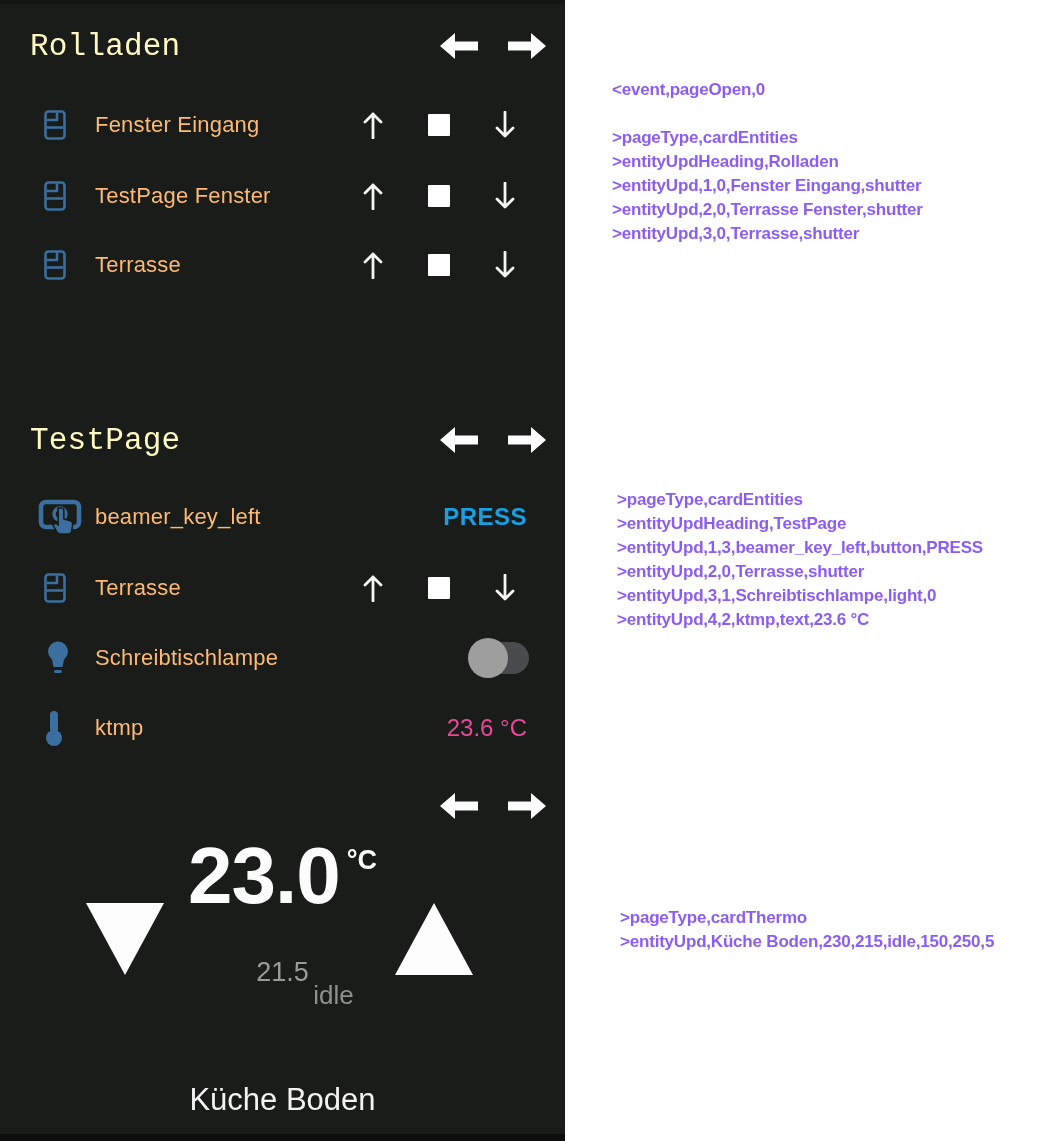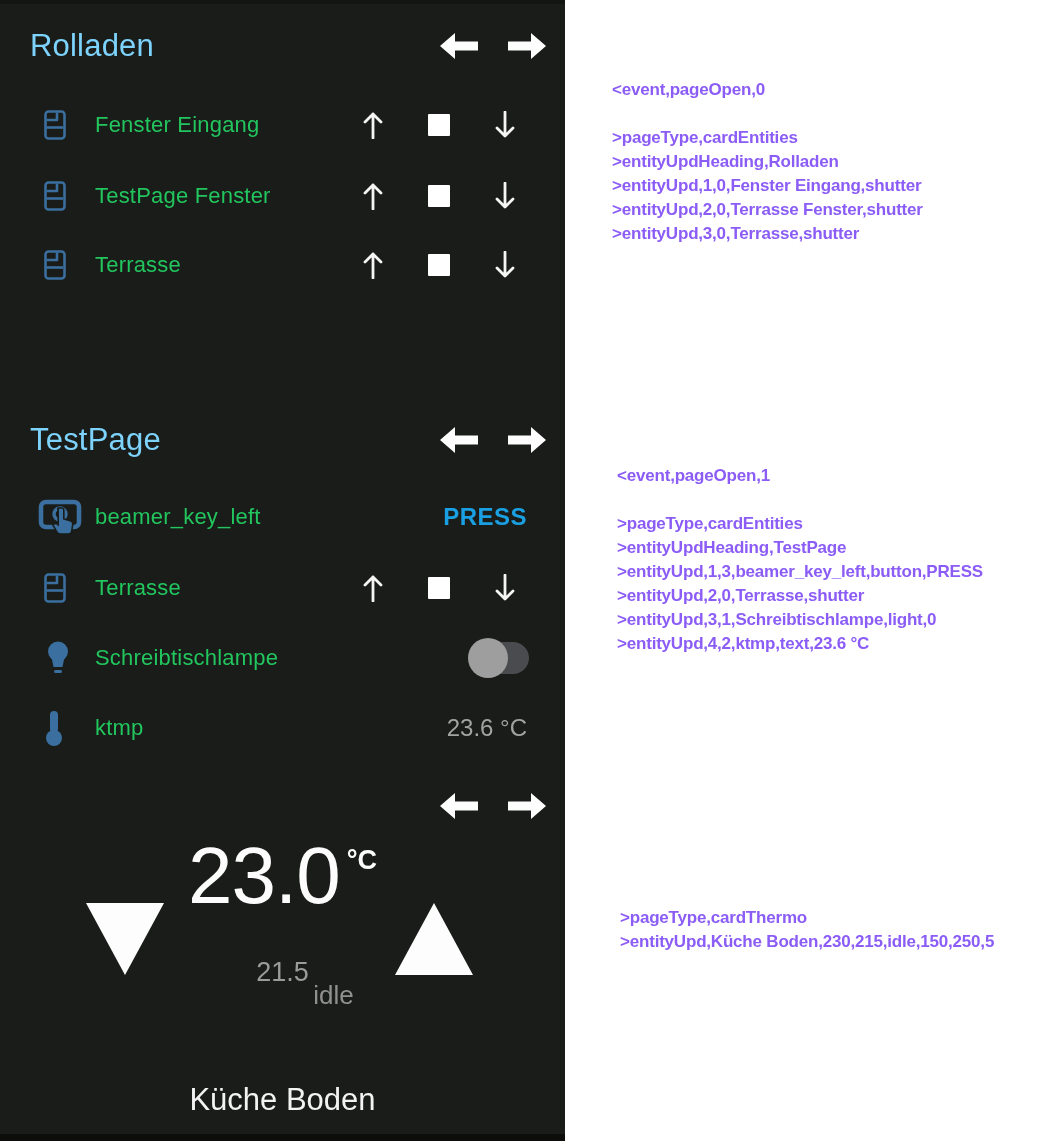--- a/index.html
+++ b/index.html
@@ -6,44 +6,44 @@
   .stage{position:relative;width:1045px;height:1141px;background:#ffffff;overflow:hidden;
          font-family:"Liberation Sans","DejaVu Sans",sans-serif;}
 
   
   .panel{position:absolute;left:0;top:0;width:565px;height:1141px;background:#191c18;}
   .panel-edge-top{position:absolute;left:0;top:0;width:100%;height:4px;background:#121511;}
   .panel-edge-bottom{position:absolute;left:0;bottom:0;width:100%;height:7px;background:#0d0e0c;}
 
   .hdr{position:absolute;left:30px;right:19px;height:48px;display:flex;
        justify-content:space-between;align-items:center;}
-  .hdr-title{font-size:31px;color:#7dd3fc;font-weight:400;letter-spacing:.2px;}
+  .hdr-title{font-size:31px;color:#fef9c3;font-weight:400;letter-spacing:.2px;font-family:Liberation Mono, monospace;}
   .nav{display:flex;gap:30px;align-items:center;margin-left:auto;}
   button{background:none;border:none;padding:0;margin:0;cursor:pointer;line-height:0;}
 
   .row{position:absolute;left:0;width:565px;height:58px;}
   .row-icon{position:absolute;left:44px;top:50%;transform:translateY(-50%);line-height:0;}
   .row-icon.wide{left:38px;}
   .row-label{position:absolute;left:95px;top:50%;transform:translateY(-50%);
-             font-size:22px;color:#22c55e;letter-spacing:.2px;white-space:nowrap;}
+             font-size:22px;color:#fdba74;letter-spacing:.2px;white-space:nowrap;}
   .row-controls{position:absolute;right:27px;top:50%;transform:translateY(-50%);display:flex;}
   .ctl{width:66px;height:44px;display:flex;align-items:center;justify-content:center;}
   .row-value{position:absolute;right:38px;top:50%;transform:translateY(-50%);
-             font-size:24px;color:#a3a3a3;white-space:nowrap;}
+             font-size:24px;color:#ec4899;white-space:nowrap;}
   .press{color:#1aa0e2;font-weight:600;letter-spacing:.5px;font-size:24px;}
 
   
   .toggle{position:absolute;right:36px;top:50%;transform:translateY(-50%);
           width:58px;height:32px;border-radius:16px;background:#4a4b4e;}
   .toggle-knob{position:absolute;left:-3px;top:-4px;width:40px;height:40px;
                border-radius:50%;background:#9e9e9e;}
 
   
   .thermo-temp{position:absolute;top:830px;left:0;width:565px;text-align:center;white-space:nowrap;}
-  .temp-big{font-size:80px;font-weight:400;color:#fcfcfc;letter-spacing:-1px;}
+  .temp-big{font-size:80px;font-weight:700;color:#fcfcfc;letter-spacing:-1px;}
   .temp-unit{display:inline-block;font-size:27px;font-weight:700;color:#fcfcfc;
              transform:translateY(-34px);margin-left:7px;}
   .tri{position:absolute;top:903px;}
   .tri-down{left:86px;}
   .tri-up{left:395px;}
   .thermo-set{position:absolute;top:946px;left:0;width:565px;text-align:center;
               font-size:27px;color:#9b9b9b;margin-top:11px;}
   .thermo-state{position:absolute;top:980px;left:0;width:667px;text-align:center;
                 font-size:26px;color:#909090;}
   .thermo-title{position:absolute;top:1082px;left:0;width:565px;text-align:center;
@@ -277,21 +277,20 @@
     <div class="proto-line">&lt;event,pageOpen,0</div>
     <div class="proto-gap"></div>
     <div class="proto-line">&gt;pageType,cardEntities</div>
     <div class="proto-line">&gt;entityUpdHeading,Rolladen</div>
     <div class="proto-line">&gt;entityUpd,1,0,Fenster Eingang,shutter</div>
     <div class="proto-line">&gt;entityUpd,2,0,Terrasse Fenster,shutter</div>
     <div class="proto-line">&gt;entityUpd,3,0,Terrasse,shutter</div>
   </div>
 
   <div class="proto" style="top:464px;left:617px">
-    <div class="proto-line">&lt;event,pageOpen,1</div>
     <div class="proto-gap"></div>
     <div class="proto-line">&gt;pageType,cardEntities</div>
     <div class="proto-line">&gt;entityUpdHeading,TestPage</div>
     <div class="proto-line">&gt;entityUpd,1,3,beamer_key_left,button,PRESS</div>
     <div class="proto-line">&gt;entityUpd,2,0,Terrasse,shutter</div>
     <div class="proto-line">&gt;entityUpd,3,1,Schreibtischlampe,light,0</div>
     <div class="proto-line">&gt;entityUpd,4,2,ktmp,text,23.6 °C</div>
   </div>
 
   <div class="proto" style="top:882px;left:620px">

